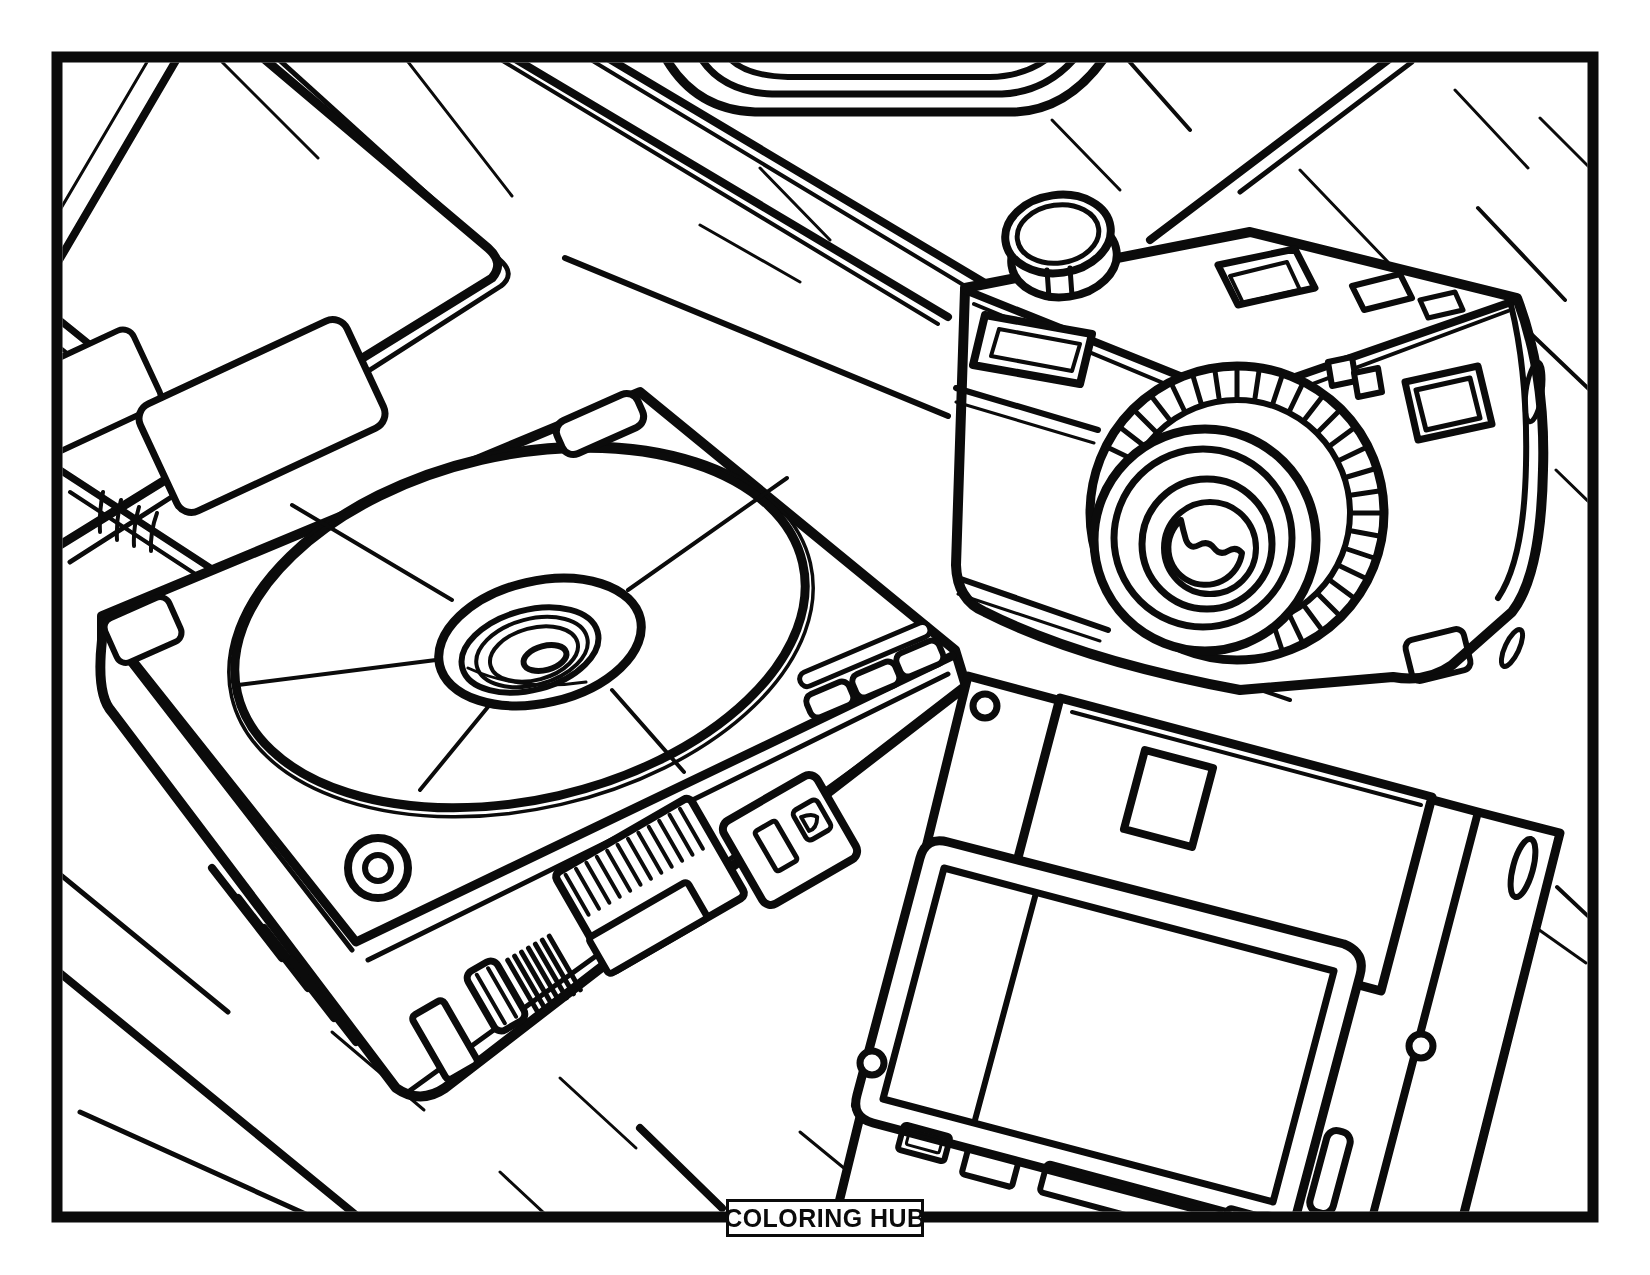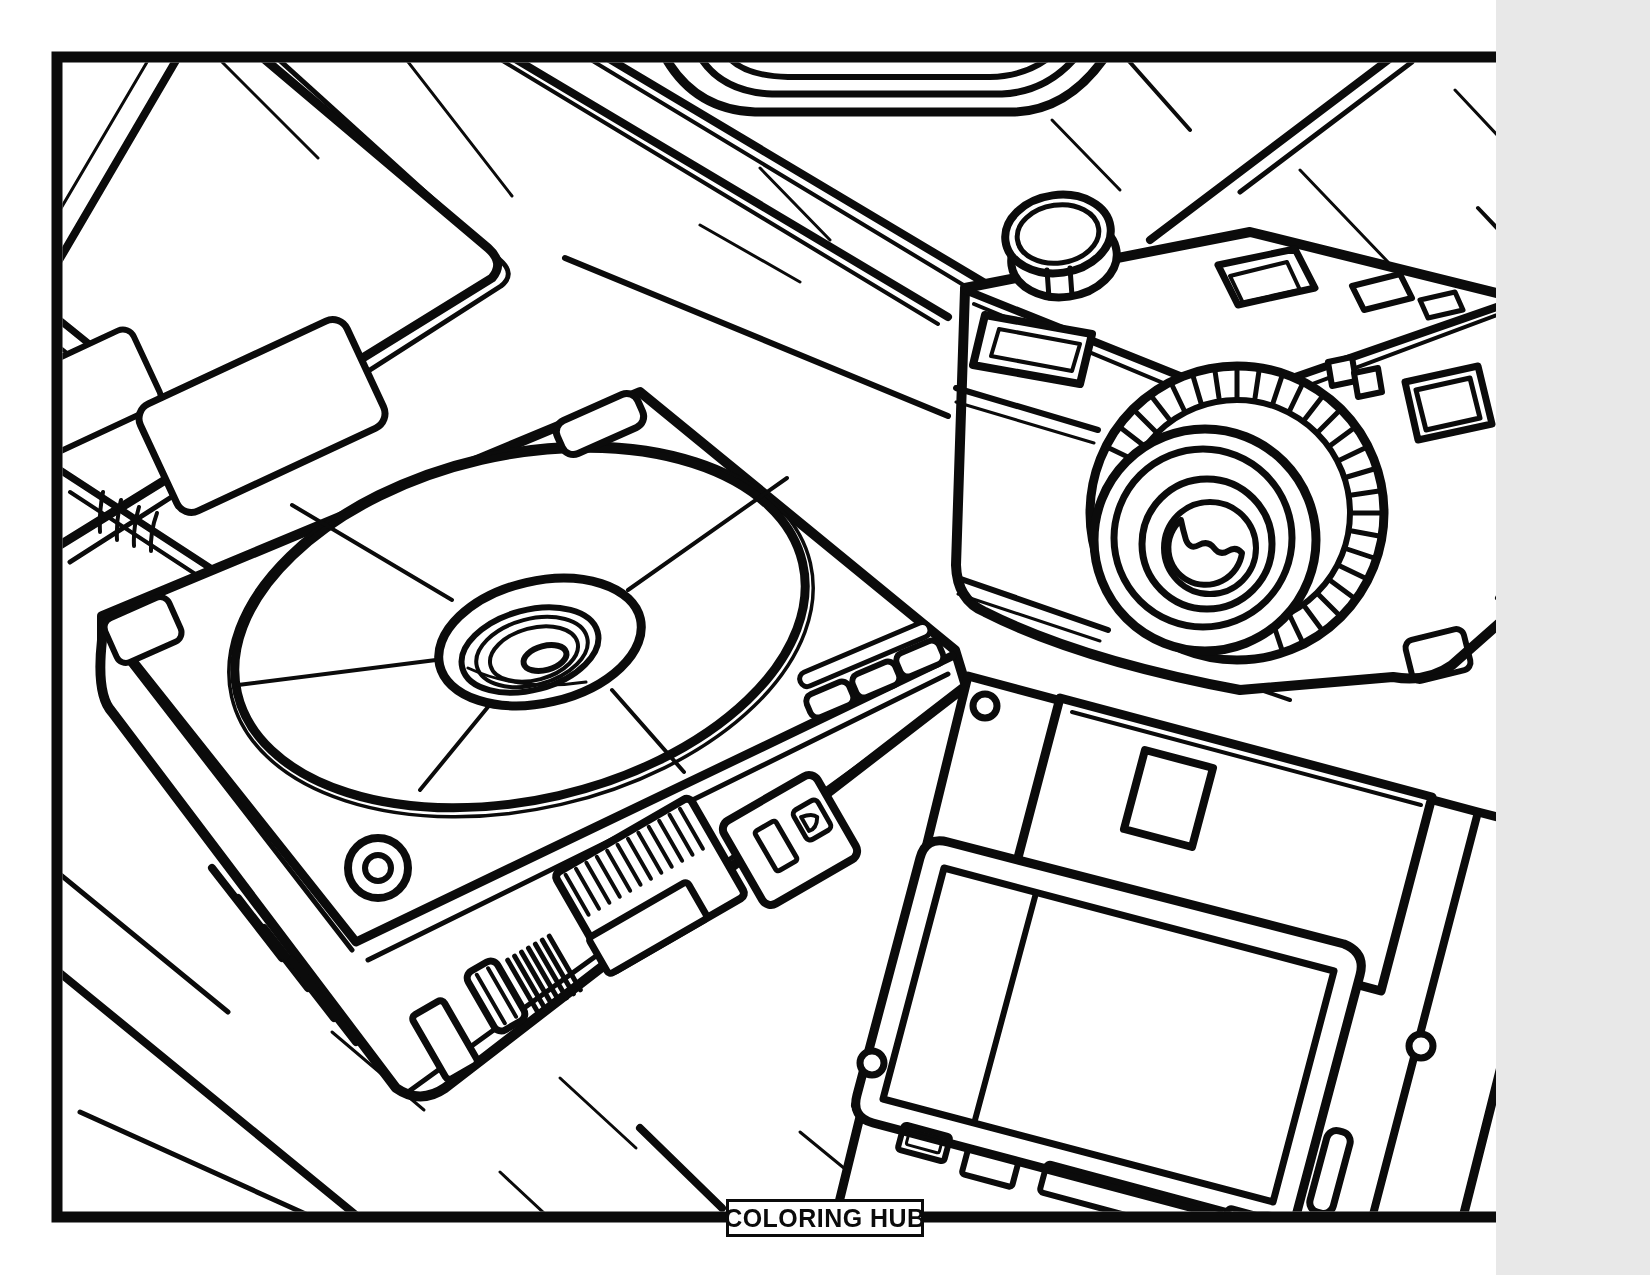--- a/index.html
+++ b/index.html
@@ -1,18 +1,18 @@
 <!DOCTYPE html>
 <html style="--ink: #0b0b0b; --paper: #ffffff;"><head>
 <meta charset="utf-8">
 <style>
   html,body{margin:0;padding:0;background:#e8e8e8;}
   .page{
     position:relative;
-    width:1496px;height:1275px;
+    width:1650px;height:1275px;
     background:var(--paper,#fff);
     font-family:"Liberation Sans",sans-serif;
     overflow:hidden;
   }
   svg{position:absolute;left:0;top:0;color:var(--ink,#000);}
   .ln{fill:none;stroke:currentColor;stroke-linecap:round;stroke-linejoin:round;}
   .wh{fill:var(--paper,#fff);stroke:currentColor;stroke-linecap:round;stroke-linejoin:round;}
   .brand-plate{
     position:absolute;left:726px;top:1199px;width:198px;height:38px;
     background:var(--paper,#fff);

